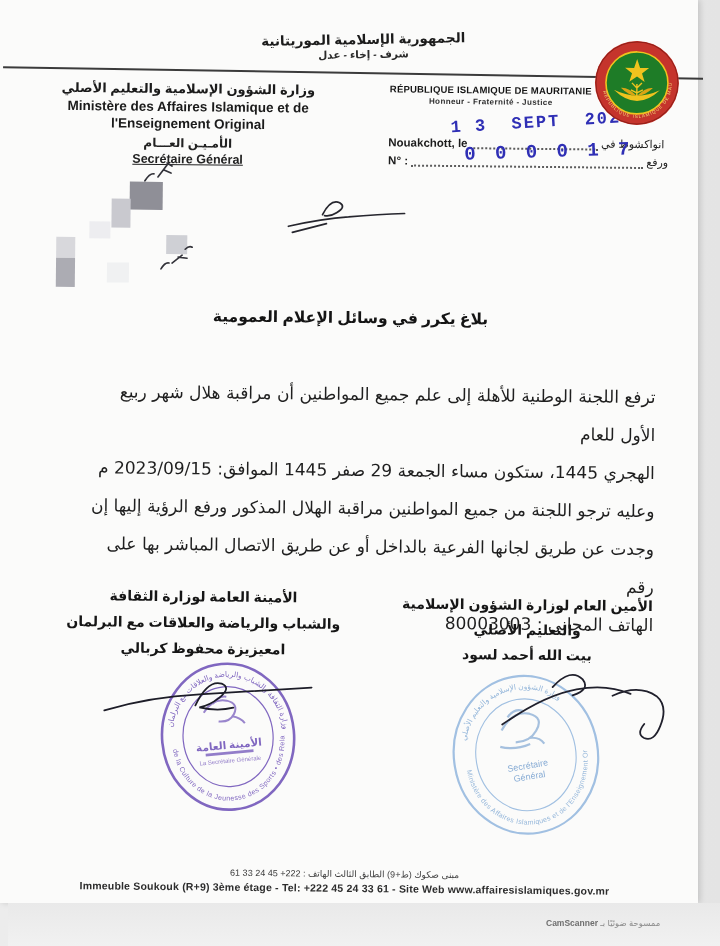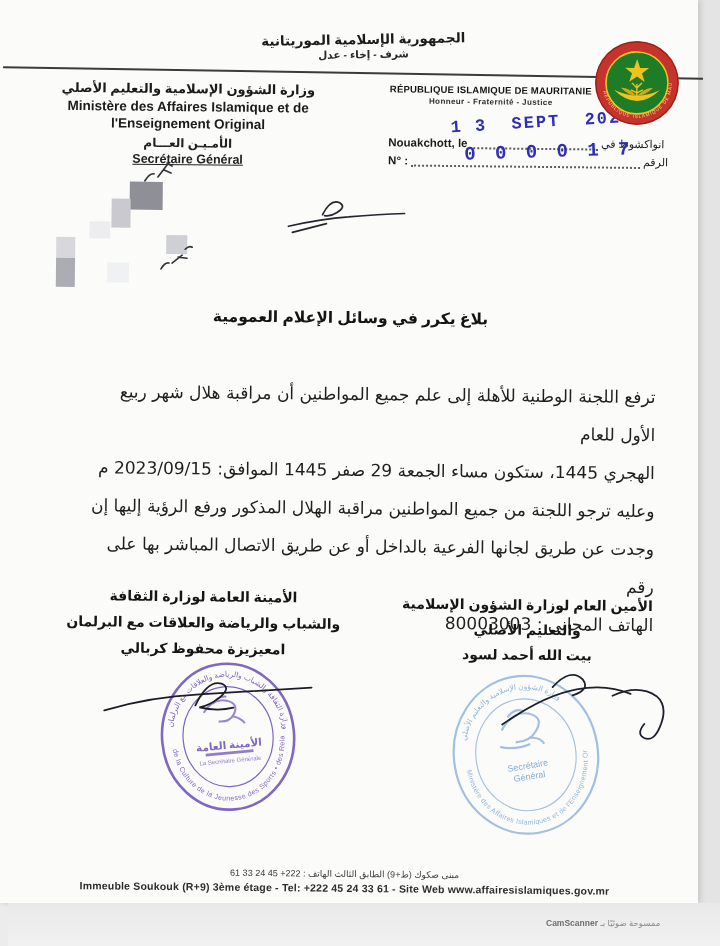--- a/index.html
+++ b/index.html
@@ -107,21 +107,21 @@
 
       <div class="abs row-line date-row">
         <span class="lbl-fr">Nouakchott, le</span>
         <span class="dots"></span>
         <span class="lbl-ar">انواكشوط في</span>
       </div>
 
       <div class="abs row-line num-row">
         <span class="lbl-fr">N° :</span>
         <span class="dots"></span>
-        <span class="lbl-ar">الرقم</span>
+        <span class="lbl-ar">ورفع</span>
       </div>
       <div class="abs num-stamp">0 0 0 0 1 7</div>
 
       <div class="abs seal">
         <svg viewBox="0 0 90 90" width="90" height="90">
           <circle cx="45" cy="45" r="42" fill="#c5342c"></circle>
           <circle cx="45" cy="45" r="41" fill="none" stroke="#911f18" stroke-width="1"></circle>
           <circle cx="45" cy="45" r="31" fill="#1e7c27" stroke="#efc31e" stroke-width="1.6"></circle>
           <defs>
               <path id="sealring" d="M 10,45 a 35,35 0 0,0 70,0"></path>

